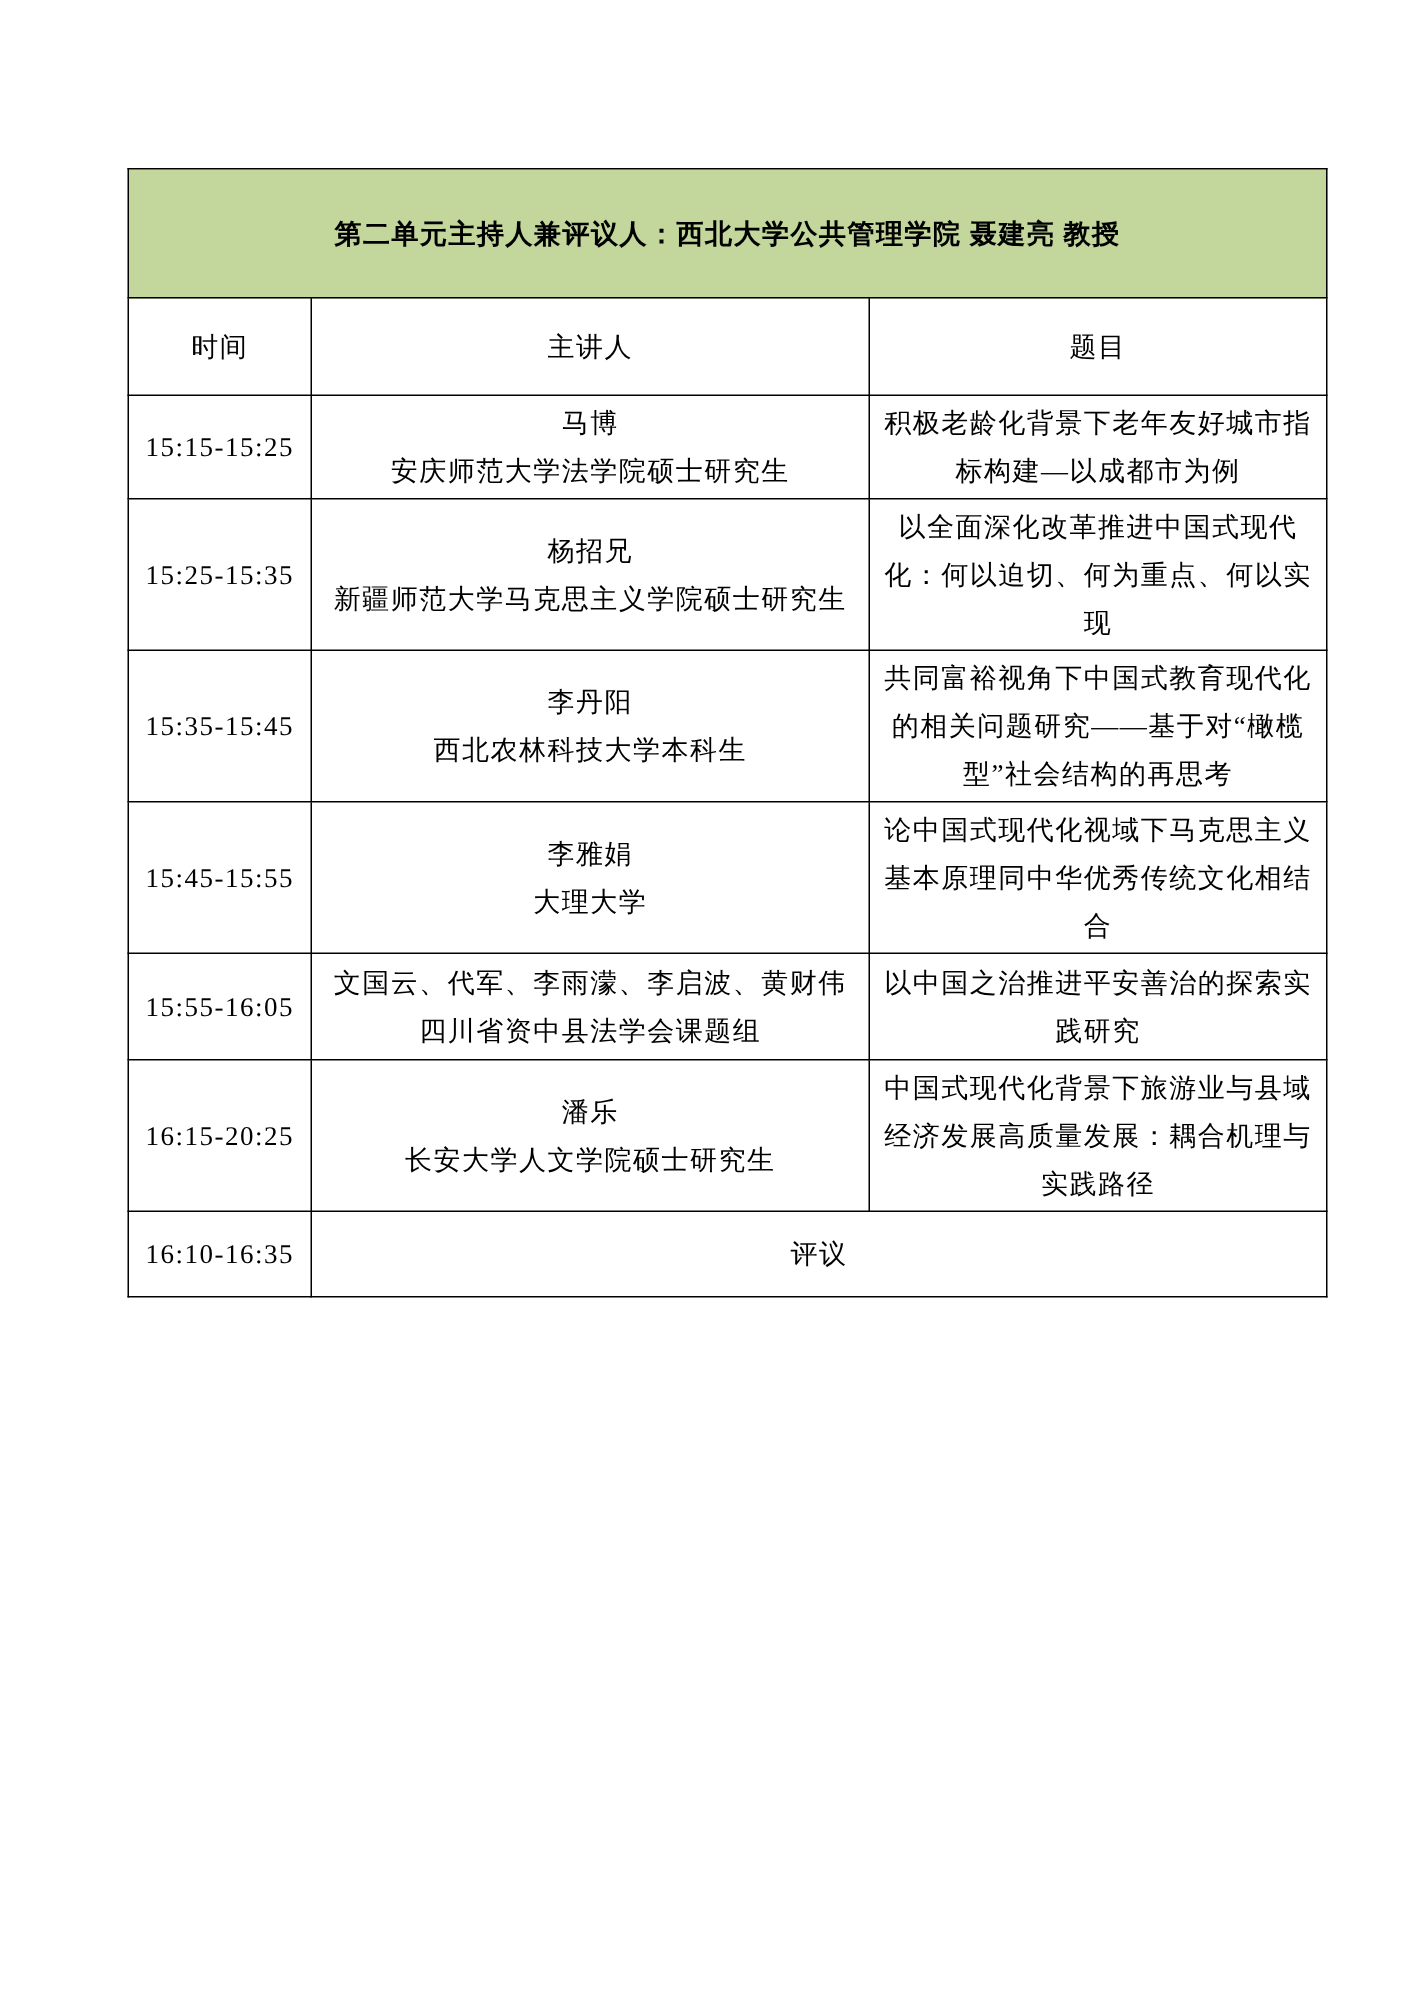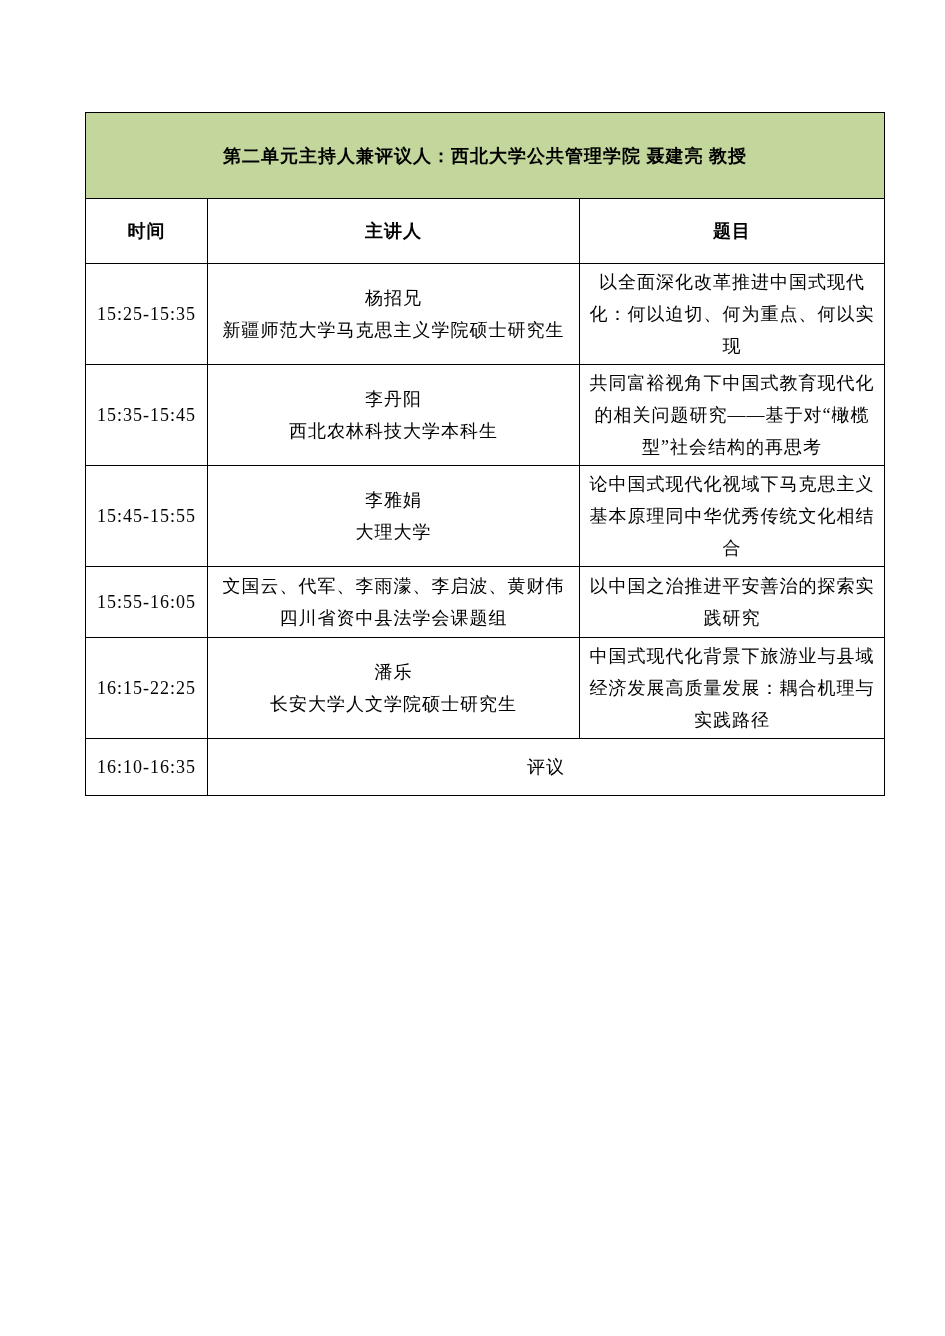--- a/index.html
+++ b/index.html
@@ -36,21 +36,21 @@
   tr.session-band td, tr.footer-band td {
     background: #c3d69b;
   }
   tr.session-band td {
     height: 81px;
     font-weight: bold;
     font-size: 18px;
   }
   tr.col-header td {
     height: 60px;
-    font-weight: bold;
+    font-weight: normal;
   }
   td.time-cell {
     font-size: 17px;
     letter-spacing: 0.5px;
     white-space: nowrap;
     padding: 2px 2px;
   }
   tr.footer-band td {
     height: 46px;
   }
@@ -79,20 +79,28 @@
       <tr class="session-band">
         <td colspan="3">第二单元主持人兼评议人：西北大学公共管理学院 聂建亮 教授</td>
       </tr>
 
       <tr class="col-header">
         <td>时间</td>
         <td>主讲人</td>
         <td>题目</td>
       </tr>
 
+      <tr style="height:63px;">
+        <td class="time-cell">15:15-15:25</td>
+        <td>
+          <div>马博</div>
+          <div>安庆师范大学法学院硕士研究生</div>
+        </td>
+        <td>积极老龄化背景下老年友好城市指标构建—以成都市为例</td>
+      </tr>
 
       <tr style="height:96px;">
         <td class="time-cell">15:25-15:35</td>
         <td>
           <div>杨招兄</div>
           <div>新疆师范大学马克思主义学院硕士研究生</div>
         </td>
         <td>以全面深化改革推进中国式现代化：何以迫切、何为重点、何以实现</td>
       </tr>
 
@@ -118,21 +126,21 @@
         <td class="time-cell">15:55-16:05</td>
         <td>
           <div>文国云、代军、李雨濛、李启波、黄财伟</div>
           <div>四川省资中县法学会课题组</div>
         </td>
         <td>以中国之治推进平安善治的探索实践研究</td>
       </tr>
 
 
       <tr style="height:93px;">
-        <td class="time-cell">16:15-22:25</td>
+        <td class="time-cell">16:15-20:25</td>
         <td>
           <div>潘乐</div>
           <div>长安大学人文学院硕士研究生</div>
         </td>
         <td>中国式现代化背景下旅游业与县域经济发展高质量发展：耦合机理与实践路径</td>
       </tr>
 
       <tr style="height:57px;">
         <td class="time-cell">16:10-16:35</td>
         <td colspan="2">评议</td>

